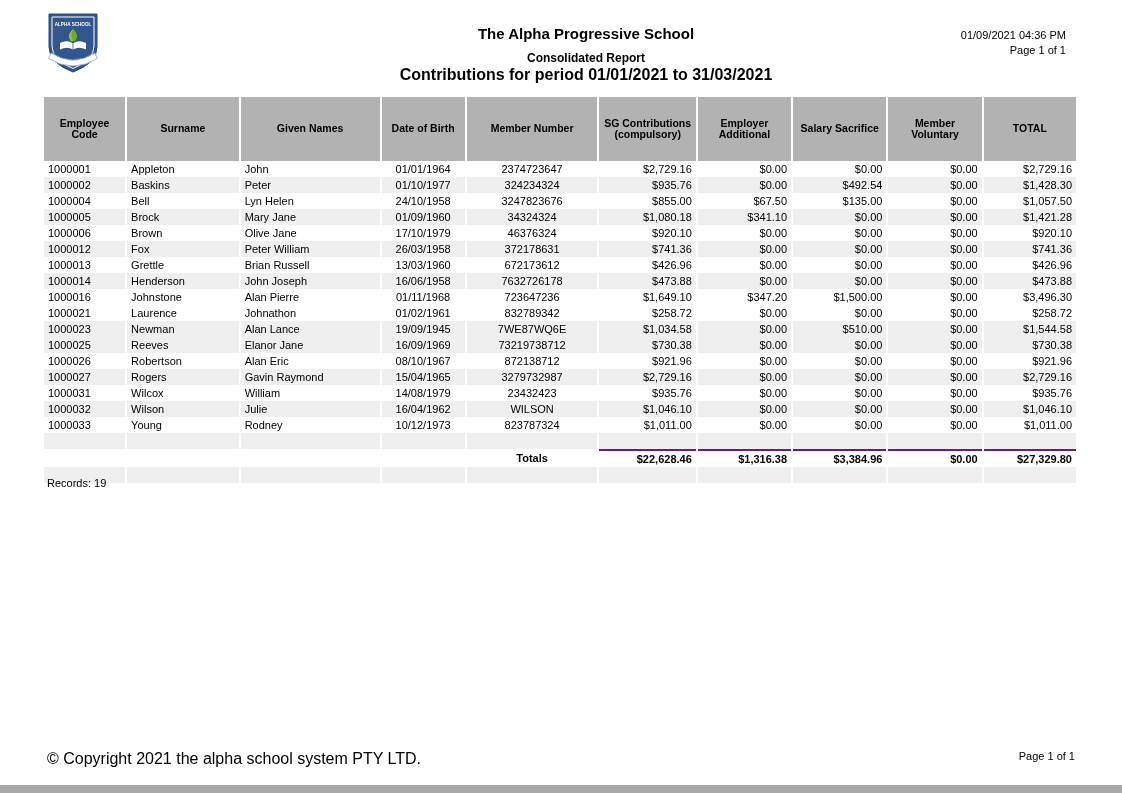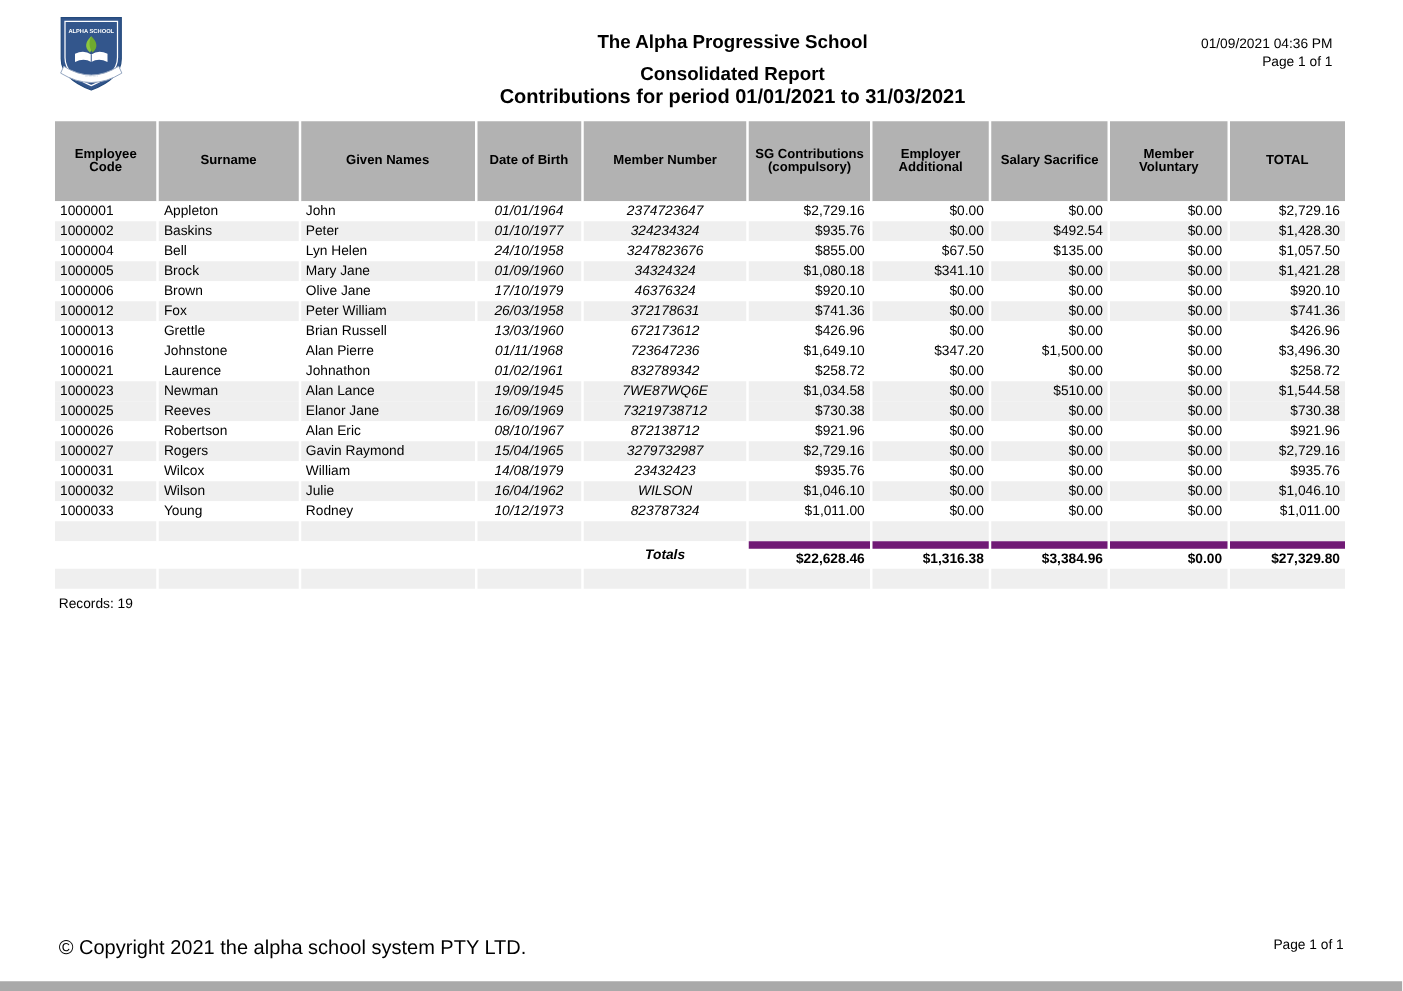--- a/index.html
+++ b/index.html
@@ -13,21 +13,21 @@
     color: #000;
   }
 
   
   .logo { position: absolute; left: 47px; top: 13px; }
   .title-block {
     position: absolute; left: 0; right: 0; top: 25px;
     text-align: center; padding-left: 50px;
   }
   .school-name { font-size: 15px; font-weight: bold; margin: 0 0 9px 0; }
-  .report-title { font-size: 15px; font-weight: bold; margin: 0 0 1px 0; }
+  .report-title { font-size: 12px; font-weight: bold; margin: 0 0 1px 0; }
   .report-period { font-size: 16px; font-weight: bold; margin: 0; }
   .meta-block {
     position: absolute; right: 56px; top: 28px;
     text-align: right; font-size: 11px; line-height: 15px;
   }
 
   
   .table-wrap { position: absolute; left: 42px; top: 97px; width: 1036px; }
   table.report {
     width: 100%;
@@ -50,24 +50,24 @@
   table.report td {
     height: 16px;
     line-height: 16px;
     padding: 0 4px;
     white-space: nowrap;
     overflow: hidden;
     background: #ffffff;
   }
   table.report tr.stripe td { background: var(--row-stripe, #efefef); }
   .al-left   { text-align: left; }
-  .al-center { text-align: center; font-style: italic; }
+  .al-center { text-align: center; }
   .al-right  { text-align: right; }
   tr.totals-row td { font-weight: bold; }
-  tr.totals-row td.money-line { border-top: 6px solid #701a75; }
+  tr.totals-row td.money-line { border-top: 2px solid #701a75; }
 
   .records { position: absolute; left: 47px; top: 477px; font-size: 11px; }
 
   
   .footer-copyright { position: absolute; left: 47px; top: 750px; font-size: 16px; }
   .footer-page { position: absolute; right: 47px; top: 750px; font-size: 11px; }
 
   .bottom-bar {
     position: absolute; left: 0; right: 0; bottom: 0; height: 8px;
     background: var(--bottom-bar, #a9a9a9);
@@ -209,20 +209,32 @@
             <td class="al-left">Grettle</td>
             <td class="al-left">Brian Russell</td>
             <td class="al-center">13/03/1960</td>
             <td class="al-center">672173612</td>
             <td class="al-right">$426.96</td>
             <td class="al-right">$0.00</td>
             <td class="al-right">$0.00</td>
             <td class="al-right">$0.00</td>
             <td class="al-right">$426.96</td>
           </tr>
+          <tr class="stripe">
+            <td class="al-left">1000014</td>
+            <td class="al-left">Henderson</td>
+            <td class="al-left">John Joseph</td>
+            <td class="al-center">16/06/1958</td>
+            <td class="al-center">7632726178</td>
+            <td class="al-right">$473.88</td>
+            <td class="al-right">$0.00</td>
+            <td class="al-right">$0.00</td>
+            <td class="al-right">$0.00</td>
+            <td class="al-right">$473.88</td>
+          </tr>
           <tr>
             <td class="al-left">1000016</td>
             <td class="al-left">Johnstone</td>
             <td class="al-left">Alan Pierre</td>
             <td class="al-center">01/11/1968</td>
             <td class="al-center">723647236</td>
             <td class="al-right">$1,649.10</td>
             <td class="al-right">$347.20</td>
             <td class="al-right">$1,500.00</td>
             <td class="al-right">$0.00</td>

